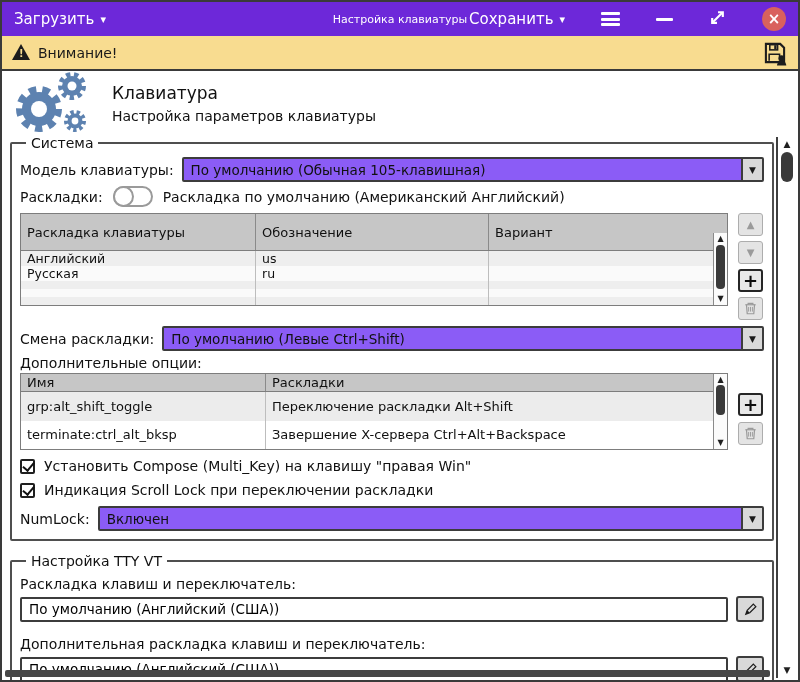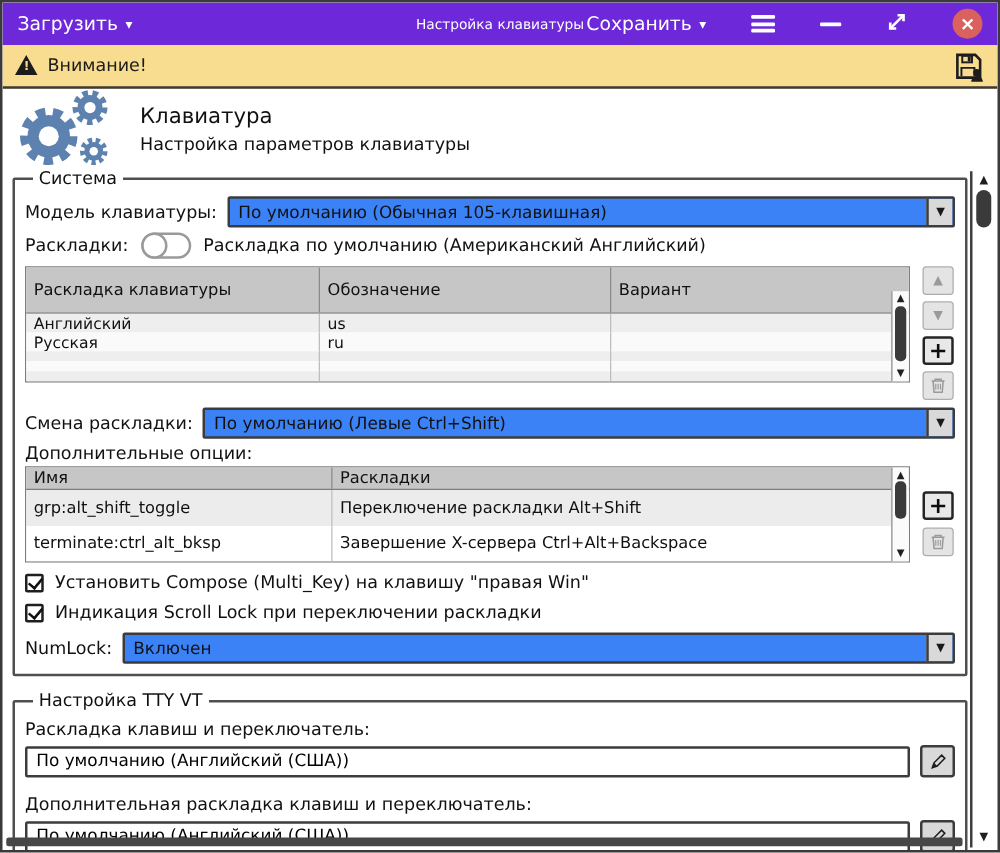--- a/index.html
+++ b/index.html
@@ -30,21 +30,21 @@
   .app-title { font-size:17px; color:#111; margin-bottom:5px; }
   .app-subtitle { font-size:14px; color:#111; }
 
   fieldset { border:2px solid #4f4f4f; border-radius:2px; margin:0; padding:2px 8px 8px 8px; background:#fff; }
   fieldset.tty { margin-top:12px; }
   legend { font-size:14px; color:#111; padding:0 5px; margin-left:6px; }
 
   .form-row { display:flex; align-items:center; gap:8px; margin:4px 0; font-size:14px; color:#111; }
   .label { white-space:nowrap; }
 
-  .combobox { flex:1; height:25px; border:2px solid #3c3c3c; border-radius:2px; background:#3b82f6; display:flex; align-items:stretch; overflow:hidden; }
+  .combobox { flex:1; height:25px; border:2px solid #3c3c3c; border-radius:2px; background:#8b5cf6; display:flex; align-items:stretch; overflow:hidden; }
   .cb-text { flex:1; display:flex; align-items:center; padding:0 7px; font-size:13.5px; white-space:nowrap; overflow:hidden; }
   .cb-btn { width:21px; background:#d9d9d9; border-left:2px solid #3c3c3c; display:flex; align-items:center; justify-content:center; font-size:9px; color:#1a1a1a; }
 
   
   .toggle { position:relative; width:40px; height:21px; border:2px solid #9a9a9a; border-radius:12px; background:#fff; margin:0 2px; flex:0 0 auto; }
   .toggle .knob { position:absolute; left:-2px; top:-2px; width:21px; height:21px; border:2px solid #9a9a9a; border-radius:50%; background:#fff; }
 
   
   .tbl-block { display:flex; gap:10px; margin:6px 0 6px 0; }
   .tbl { flex:1; border:1px solid #7d7d7d; position:relative; display:flex; flex-direction:column; background:#fff; }

